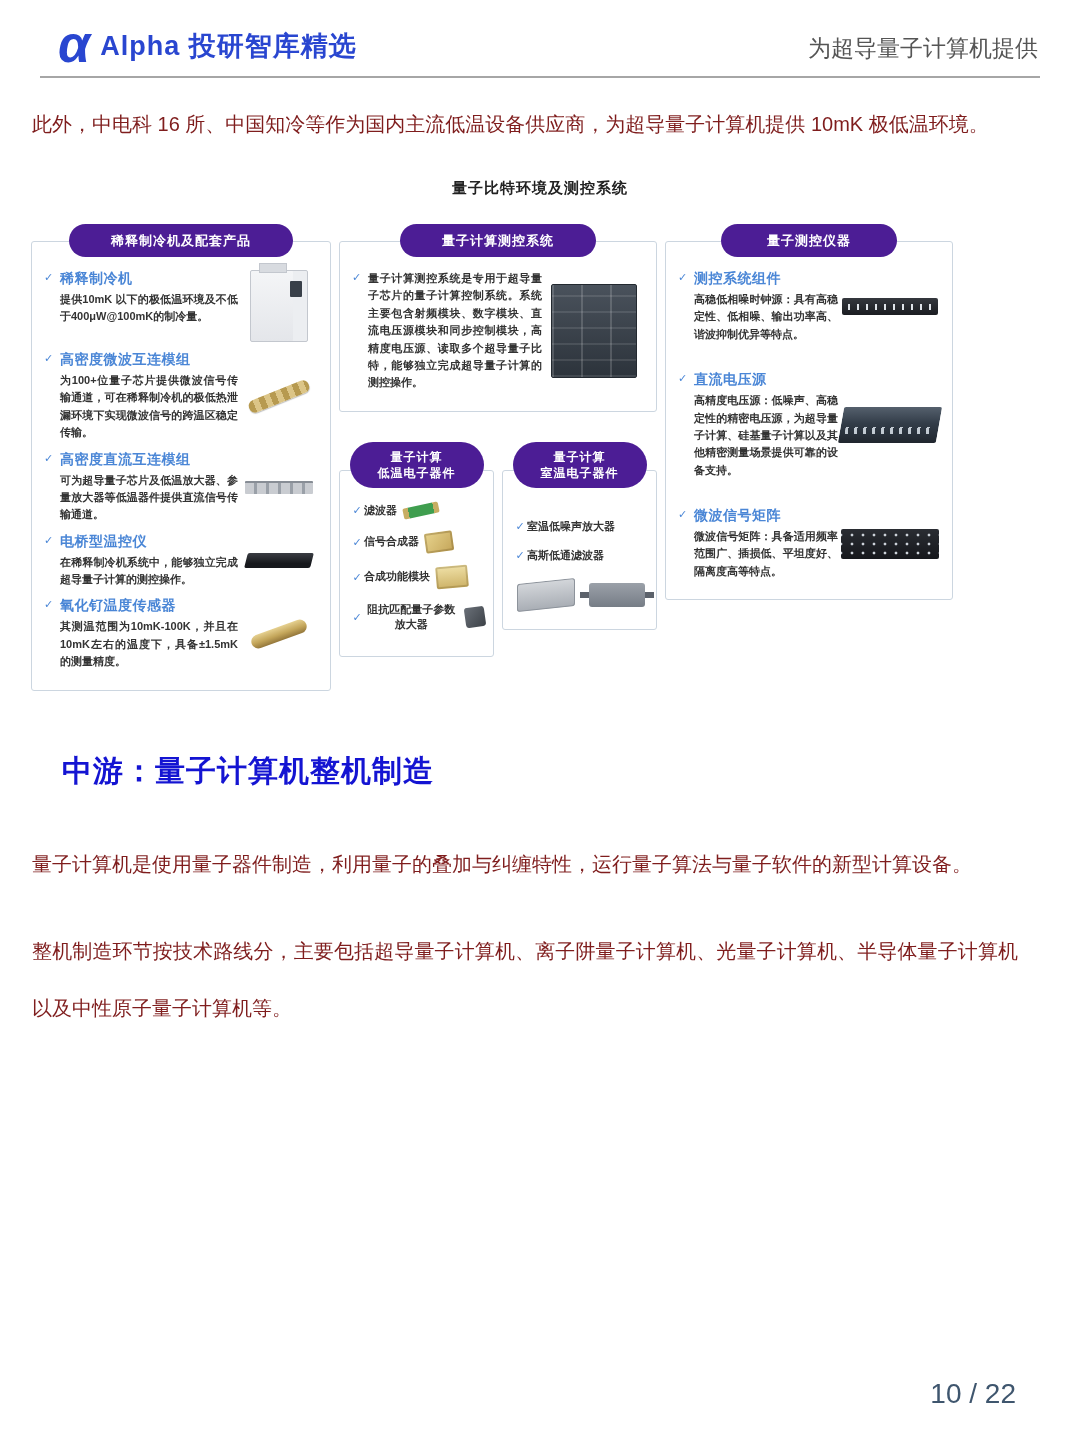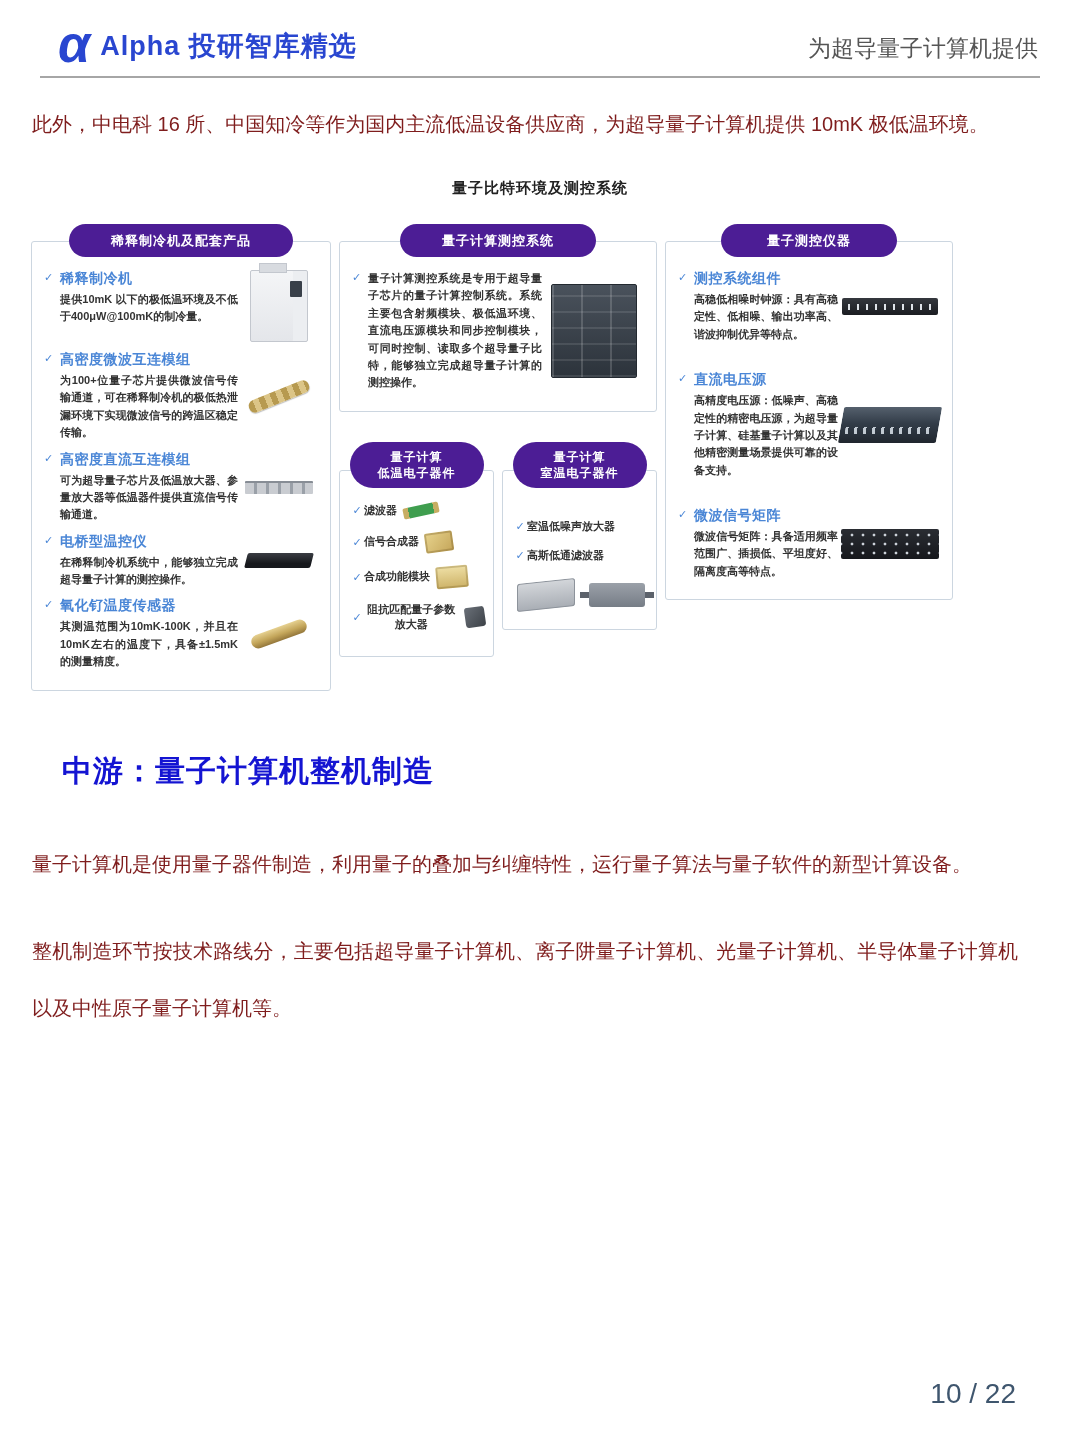--- a/index.html
+++ b/index.html
@@ -297,21 +297,21 @@
 
       </div>
     </div>
 
     <div class="dcol dcol-2">
       <div class="pill pill-w2">量子计算测控系统</div>
       <div class="dbox dbox-top2">
         <div class="ditem">
           <div class="dcheck">✓</div>
           <div class="dtext">
-            <div class="ddesc">量子计算测控系统是专用于超导量子芯片的量子计算控制系统。系统主要包含射频模块、极低温环境、直流电压源模块和同步控制模块，可同时控制、读取多个超导量子比特，能够独立完成超导量子计算的测控操作。</div>
+            <div class="ddesc">量子计算测控系统是专用于超导量子芯片的量子计算控制系统。系统主要包含射频模块、数字模块、直流电压源模块和同步控制模块，高精度电压源、读取多个超导量子比特，能够独立完成超导量子计算的测控操作。</div>
           </div>
           <div class="dimg-slot dimg-slot-wide">
               <div class="img-racks"></div>
             </div>
         </div>
       </div>
 
       <div class="sub-row">
 
         <div class="sub-col">

